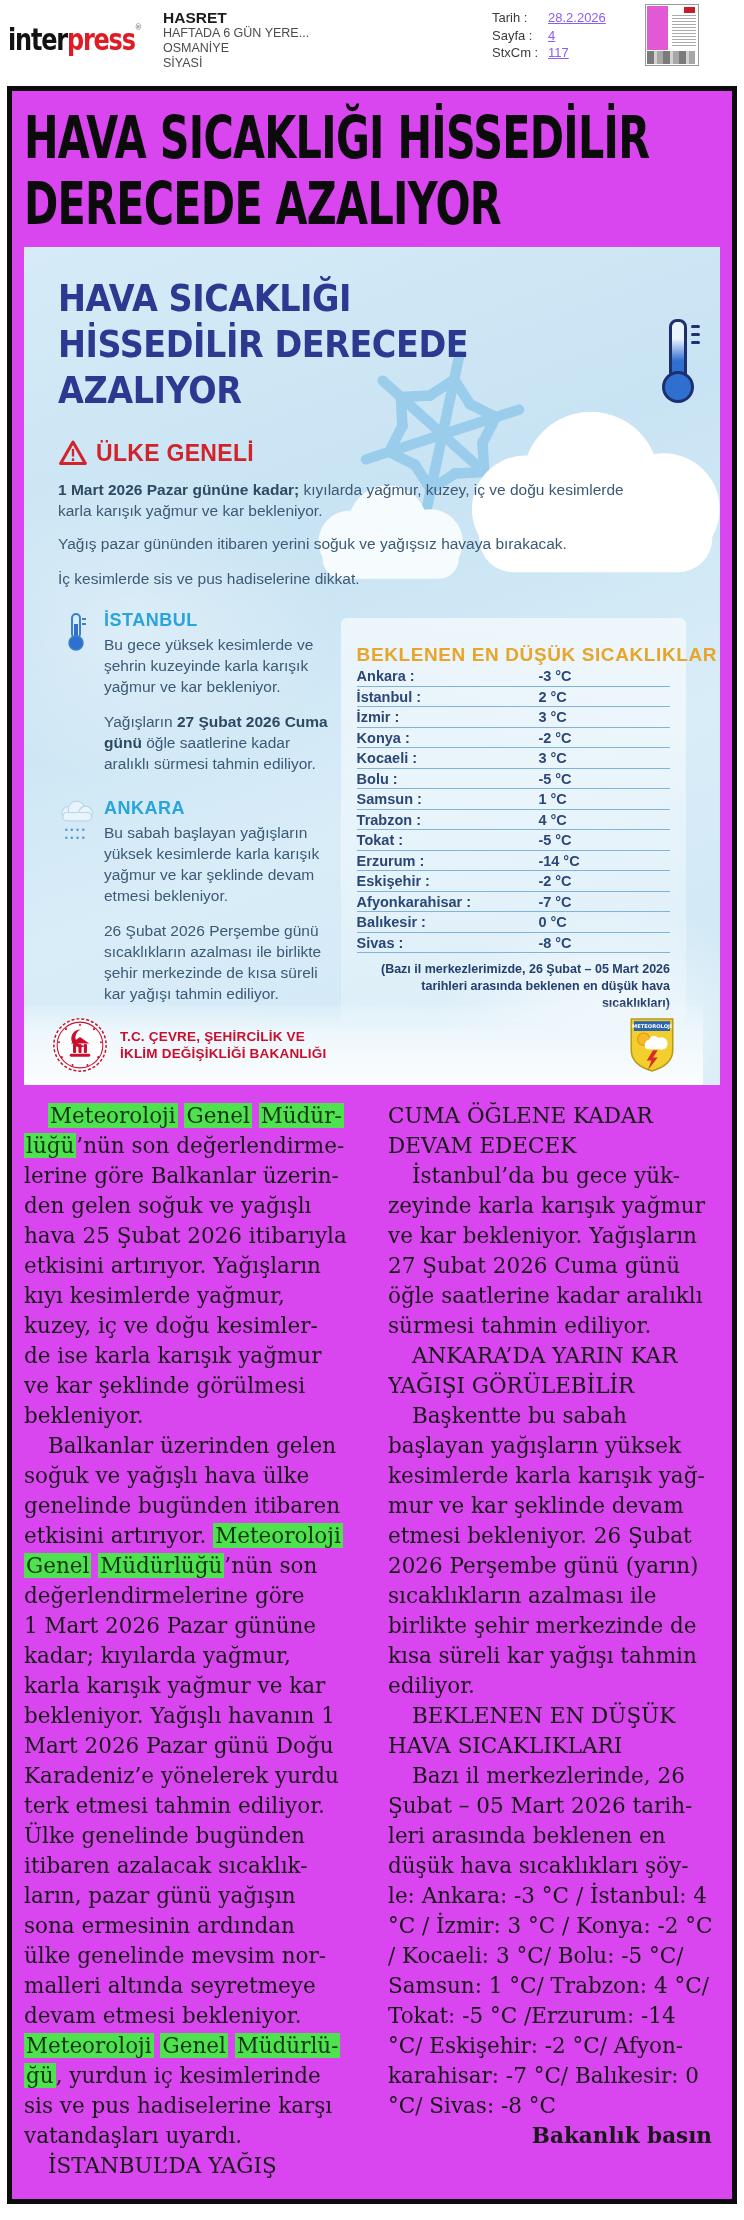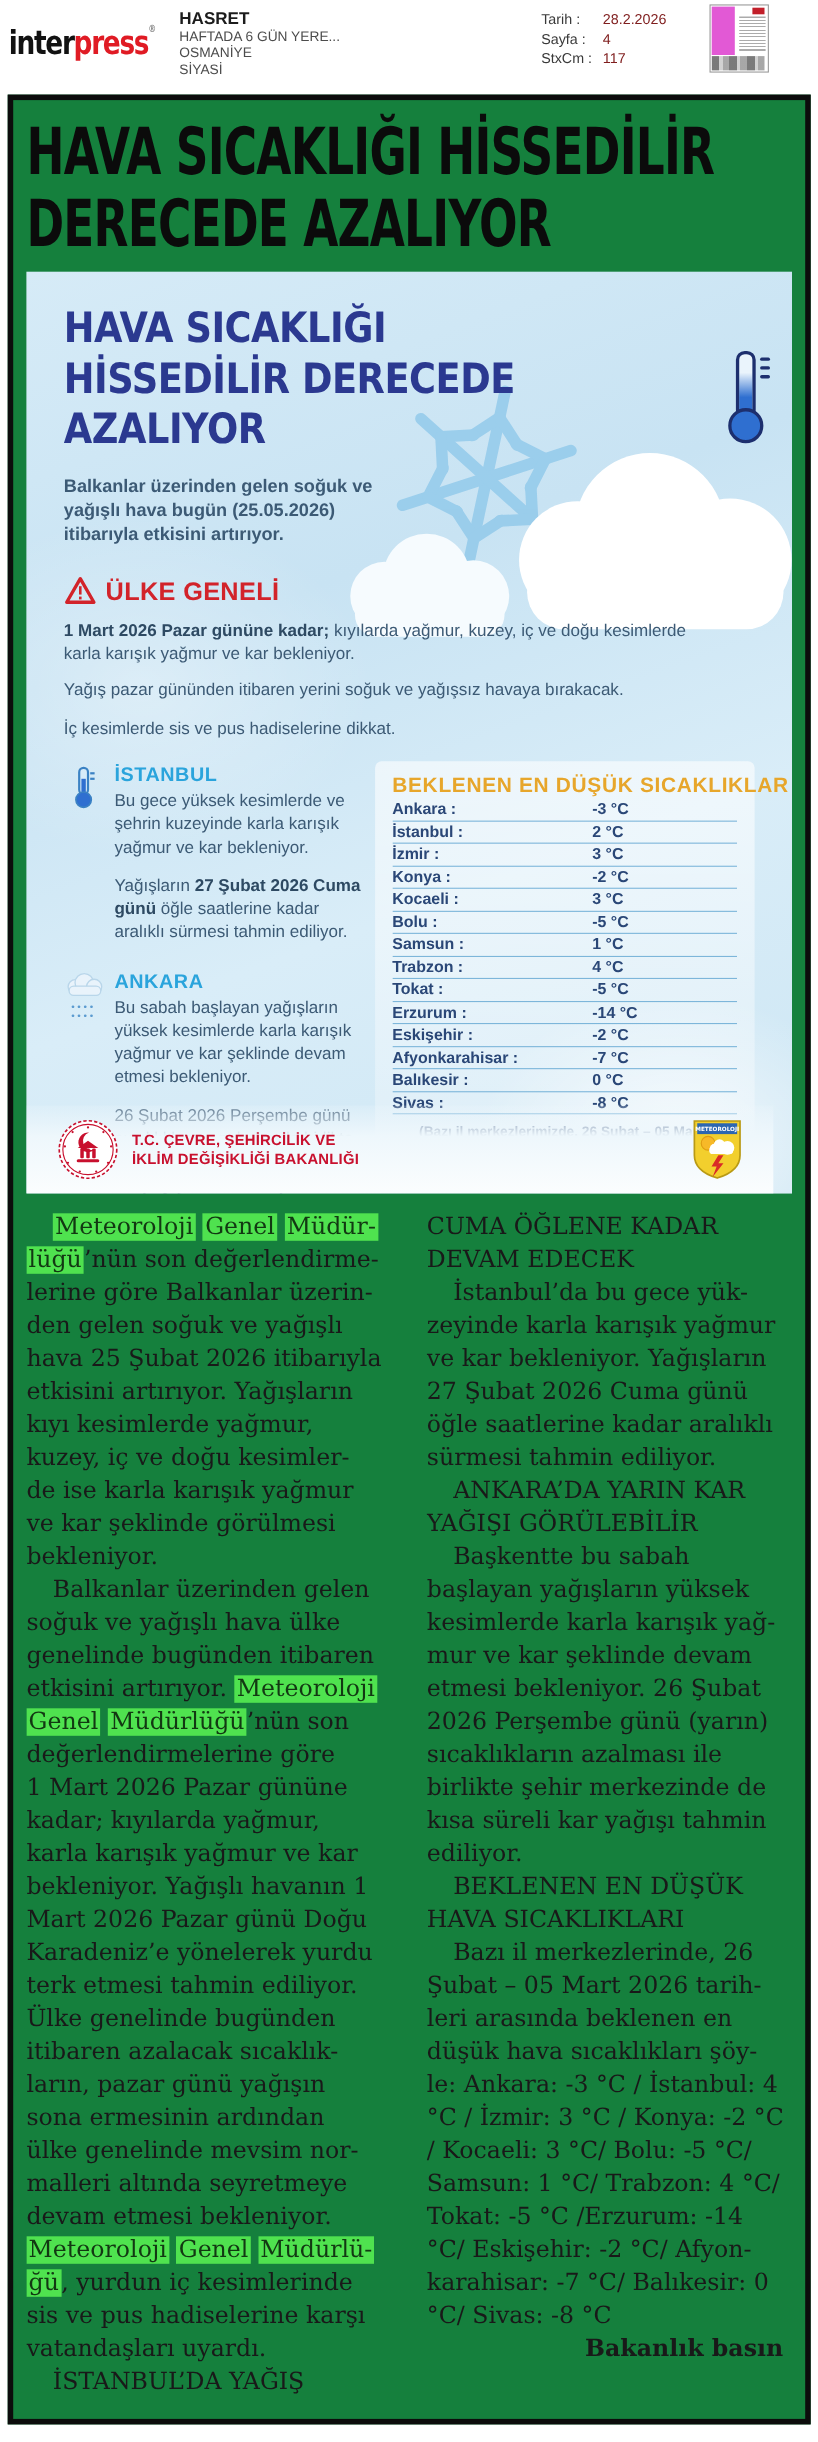--- a/index.html
+++ b/index.html
@@ -12,33 +12,33 @@
   .ip-logo{position:absolute;left:8px;top:22px;white-space:nowrap;}
   .ip-logo .scale{display:inline-block;transform:scaleX(.8);transform-origin:left center;
       font-family:"DejaVu Sans",sans-serif;font-weight:700;font-size:30px;letter-spacing:-1.5px;}
   .ip-inter{color:#121212;}
   .ip-press{color:#e01b24;}
   .ip-reg{font-size:9px;color:#8a8a8a;vertical-align:top;}
   .pub{position:absolute;left:163px;top:9px;color:#4c4c4c;font-size:12.5px;line-height:15px;}
   .pub .pub-name{font-size:15.5px;font-weight:700;color:#1c1c1c;line-height:17px;}
   .meta{position:absolute;left:492px;top:9px;font-size:13px;color:#3a3a3a;line-height:17.5px;}
   .meta .lab{display:inline-block;width:56px;}
-  .meta .val{color:#7f1d1d;}
+  .meta .val{color:#8b5cf6;text-decoration:underline;}
   .thumb{position:absolute;left:645px;top:4px;width:52px;height:60px;background:#fff;
          border:1px solid #9a9a9a;overflow:hidden;}
   .th-mag{position:absolute;left:1px;top:1px;width:21px;height:44px;background:#e259d5;}
   .th-red{position:absolute;right:3px;top:2px;width:11px;height:6px;background:#c21f2a;}
   .th-txt{position:absolute;right:2px;top:10px;width:24px;height:32px;opacity:.55;
           background:repeating-linear-gradient(#666 0 1px,transparent 1px 3px);}
   .th-photo{position:absolute;left:1px;bottom:1px;width:48px;height:13px;opacity:.75;
           background:repeating-linear-gradient(90deg,#4e4e4e 0 7px,#c2c2c2 7px 10px,#8a8a8a 10px 16px);}
 
   
   .article-box{position:relative;margin:0 7px;border:5px solid #0c0c0c;
-               padding:6px 10px 0;height:2118px;box-sizing:border-box;background:#15803d;}
+               padding:6px 10px 0;height:2118px;box-sizing:border-box;background:#d946ef;}
 
   .headline{margin:8px 0 10px 2px;color:#0b0b0b;}
   .headline .hl-line{display:inline-block;transform:scaleX(.7);transform-origin:left center;
       font-family:"DejaVu Sans",sans-serif;font-weight:700;font-size:59px;line-height:66px;
       letter-spacing:-1px;white-space:nowrap;}
 
   
   .infographic{position:relative;margin:6px 2px 0;height:838px;overflow:hidden;
      background:
        radial-gradient(260px 200px at 85% 95%, rgba(255,255,255,.75), rgba(255,255,255,0) 70%),
@@ -61,21 +61,21 @@
   .city-block{display:flex;gap:10px;margin-top:10px;}
   .city-block.ankara{margin-top:24px;}
   .city-icon{width:36px;flex:0 0 36px;padding-top:2px;text-align:center;}
   .city-h{color:#2aa4dc;font-weight:700;font-size:18px;letter-spacing:.5px;}
   .city-p{margin-top:3px;color:#3c5a75;font-size:15.5px;line-height:21px;}
   .city-p2{margin-top:14px;color:#3c5a75;font-size:15.5px;line-height:21px;}
   .city-p2 b{color:#2e4a63;}
   .dots{color:#5b9bd0;font-size:9px;letter-spacing:2.5px;line-height:7px;margin-top:1px;}
 
   .temp-panel{background:linear-gradient(180deg,rgba(255,255,255,.6),rgba(255,255,255,.22));
-     border-radius:6px;padding:12px 16px 10px;margin-top:8px;}
+     border-radius:6px;padding:26px 16px 10px;margin-top:18px;}
   .temp-head{color:#e7a62b;font-weight:700;font-size:19px;letter-spacing:.6px;white-space:nowrap;}
   .trow{display:flex;border-bottom:1.4px solid #7db6da;padding:2px 0 1.5px;}
   .tcity{flex:0 0 58%;color:#2a4777;font-weight:700;font-size:14.5px;}
   .ttemp{color:#2a4777;font-weight:700;font-size:14.5px;}
   .temp-note{margin-top:8px;text-align:right;color:#24406e;font-weight:700;font-size:12.5px;line-height:17px;}
 
   .ig-footer{position:absolute;left:0;right:17px;bottom:0;height:80px;z-index:3;
      background:linear-gradient(180deg,rgba(238,247,252,.2),#eef7fc 35%,#fbfdfe);
      display:flex;align-items:center;justify-content:space-between;padding:0 28px;}
   .ministry{display:flex;align-items:center;gap:12px;}
@@ -178,21 +178,20 @@
       <div class="t-tick" style="top:22px;"></div>
     </div>
 
     <div class="ig-inner">
       <div class="ig-title">
         <span class="ig-title-line">HAVA SICAKLIĞI</span><br>
         <span class="ig-title-line">HİSSEDİLİR DERECEDE</span><br>
         <span class="ig-title-line">AZALIYOR</span>
       </div>
 
-      <div class="ig-intro">Balkanlar üzerinden gelen soğuk ve yağışlı hava bugün (25.05.2026) itibarıyla etkisini artırıyor.</div>
 
       <div class="ig-country-h">
         <svg class="warn-svg" viewBox="0 0 24 24">
           <path d="M12 2.6 L22.6 21 H1.4 Z" fill="none" stroke="#d2232a" stroke-width="2.6" stroke-linejoin="round"></path>
           <rect x="11" y="8.5" width="2" height="6.5" fill="#d2232a"></rect>
           <rect x="11" y="16.6" width="2" height="2.2" fill="#d2232a"></rect>
         </svg>
         <span class="txt">ÜLKE GENELİ</span>
       </div>
 

